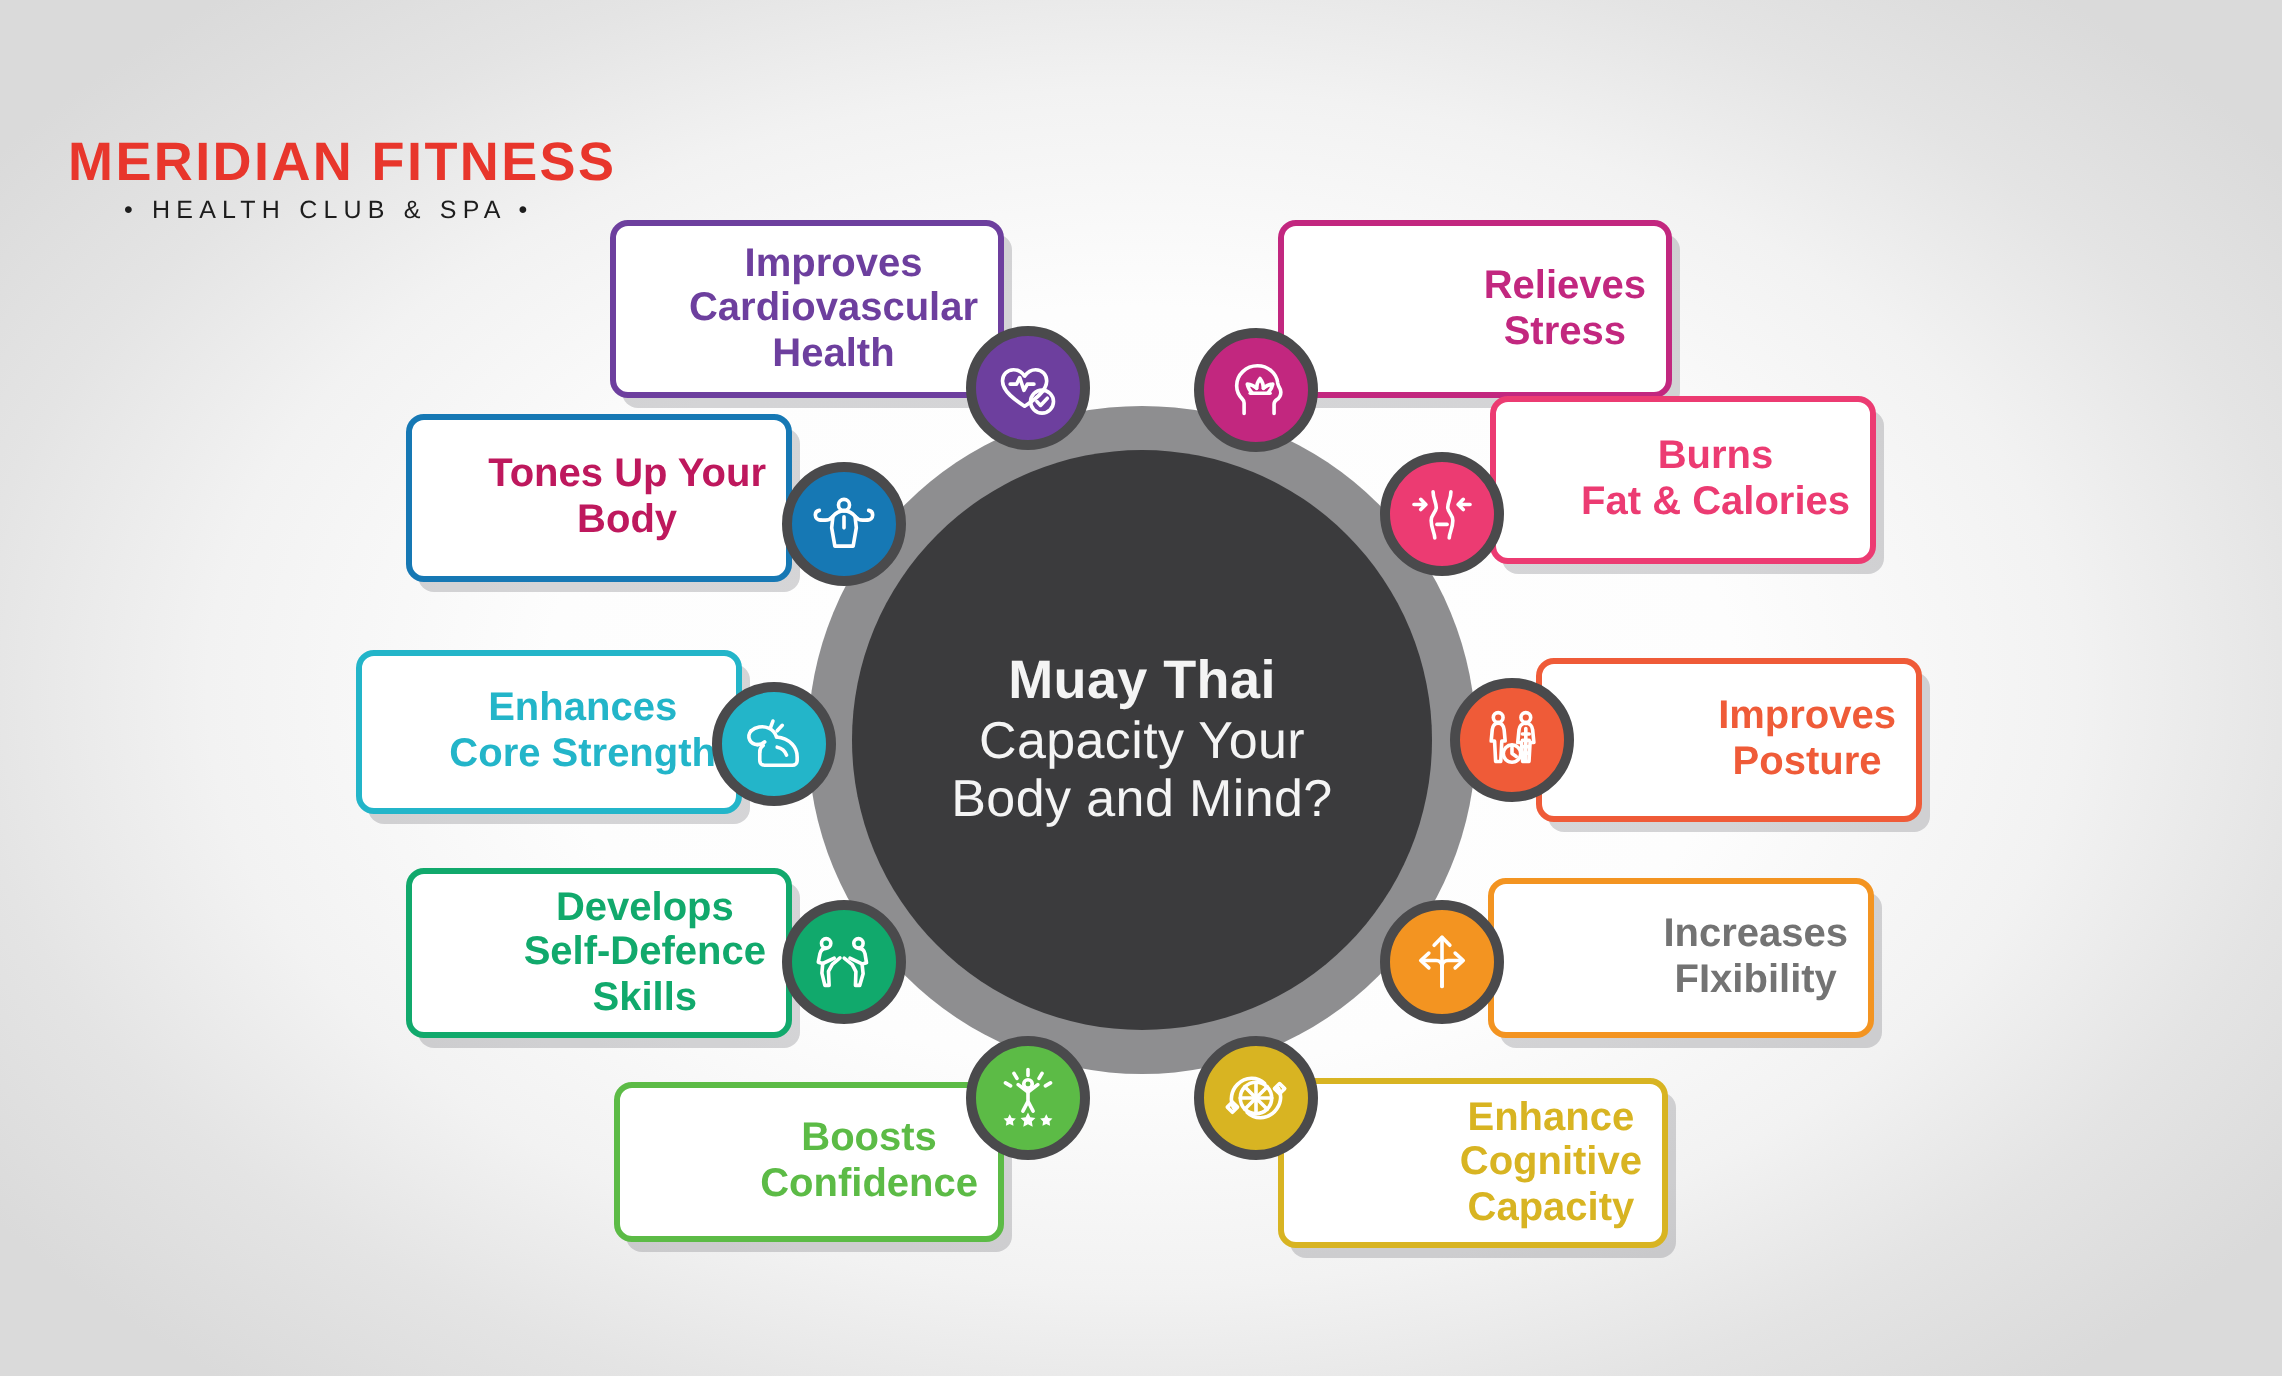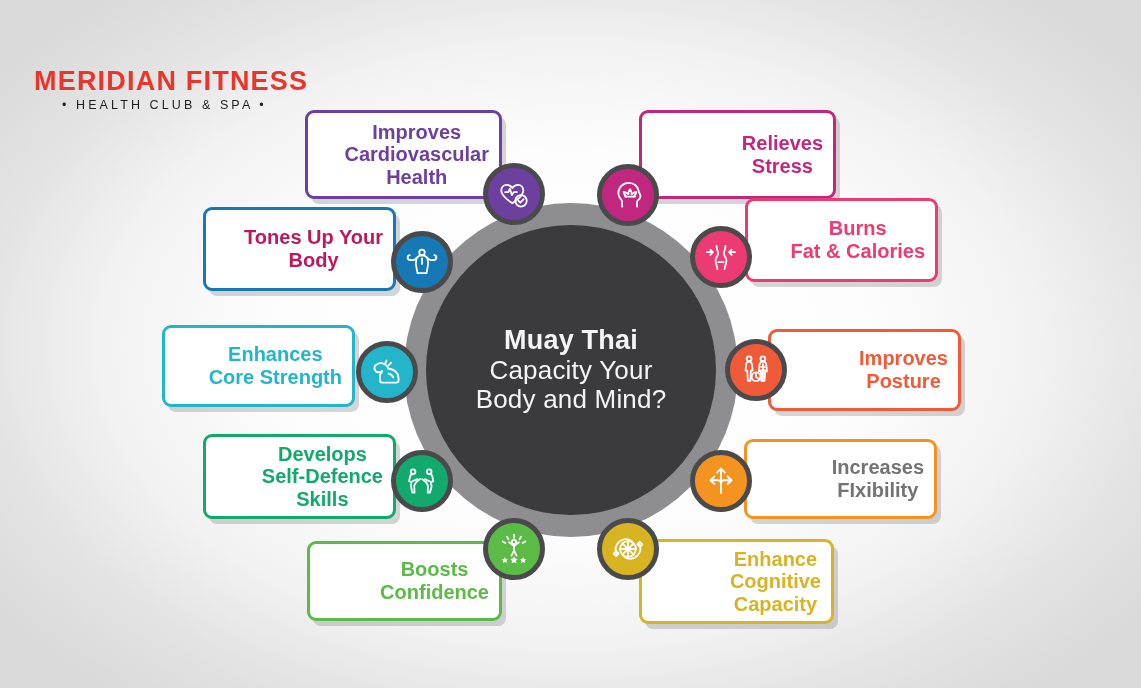--- a/index.html
+++ b/index.html
@@ -205,21 +205,21 @@
   </div>
 
   <div class="card" style="left: 203px; top: 434px; width: 193px; height: 85px; border-color: rgb(17, 169, 108); color: rgb(17, 169, 108);">
     <div>
       <span>Develops</span>
       <span>Self-Defence</span>
       <span>Skills</span>
     </div>
   </div>
 
-  <div class="card" style="left: 162px; top: 325px; width: 193px; height: 82px; border-color: rgb(35, 181, 201); color: rgb(35, 181, 201);">
+  <div class="card" style="left: 178px; top: 325px; width: 193px; height: 82px; border-color: rgb(35, 181, 201); color: rgb(35, 181, 201);">
     <div>
       <span>Enhances</span>
       <span>Core Strength</span>
     </div>
   </div>
 
   <div class="card" style="left: 203px; top: 207px; width: 193px; height: 84px; border-color: rgb(22, 120, 180); color: #be185d;">
     <div>
       <span>Tones Up Your</span>
       <span>Body</span>

